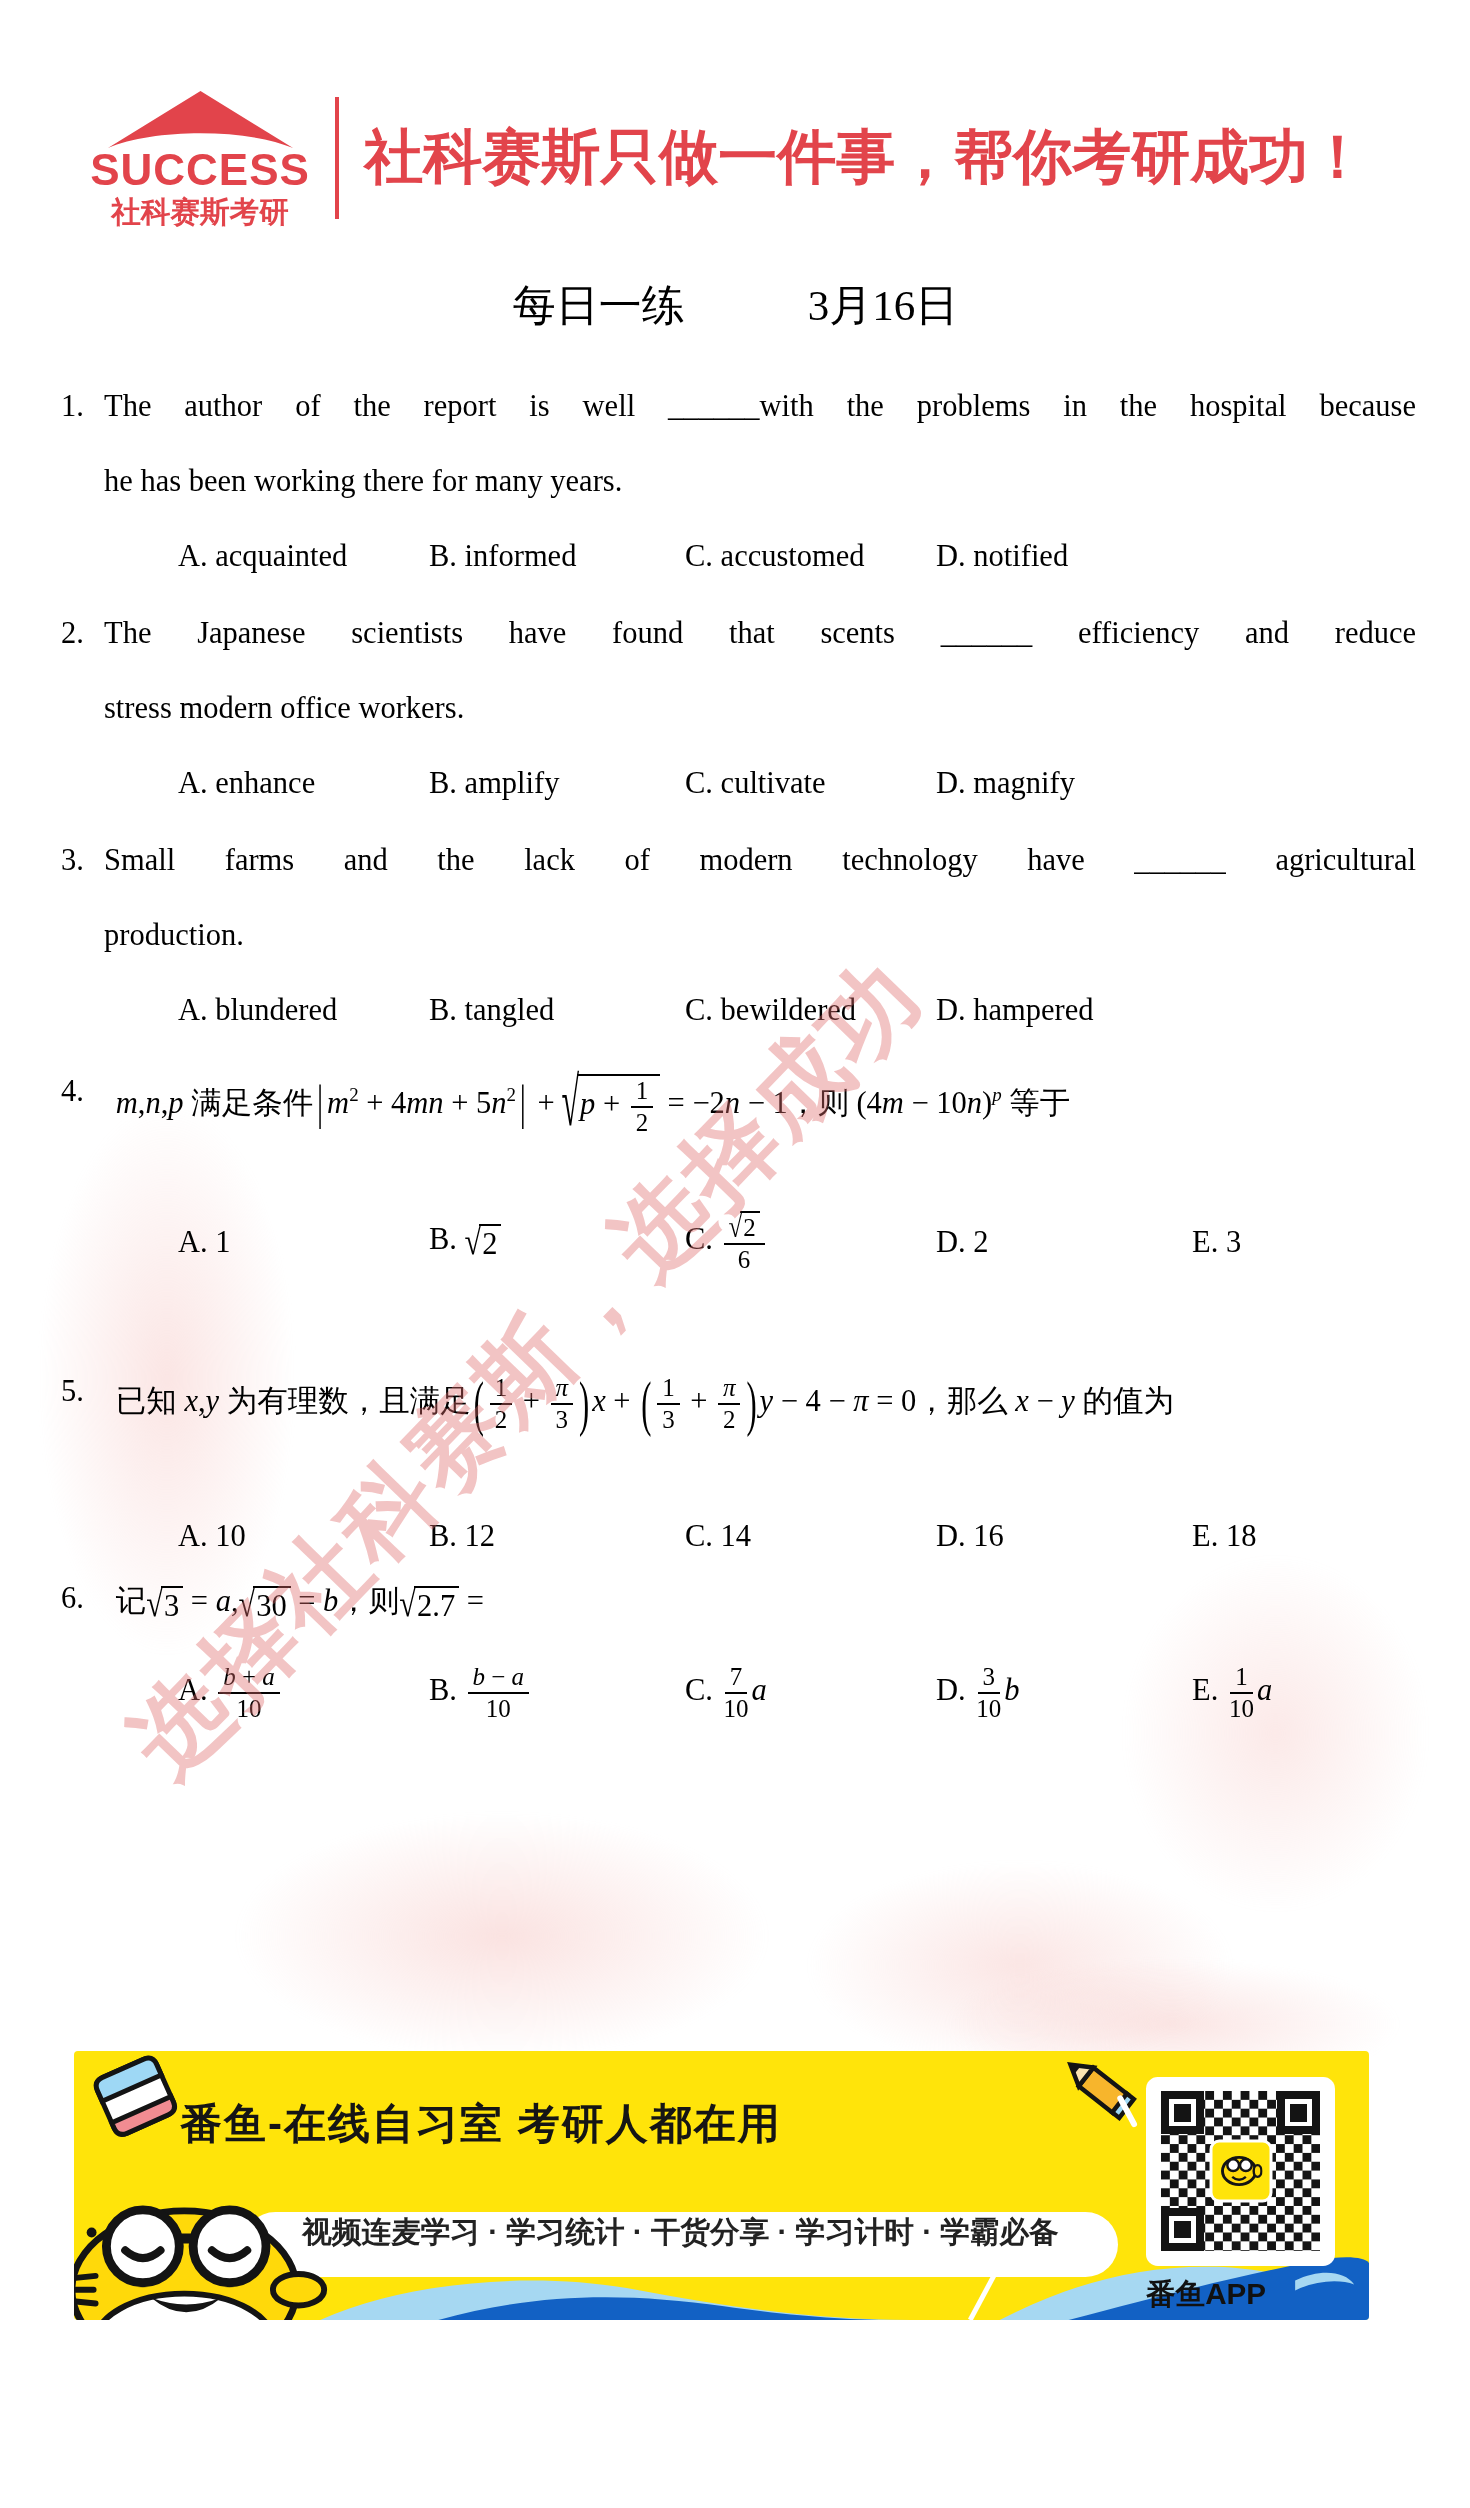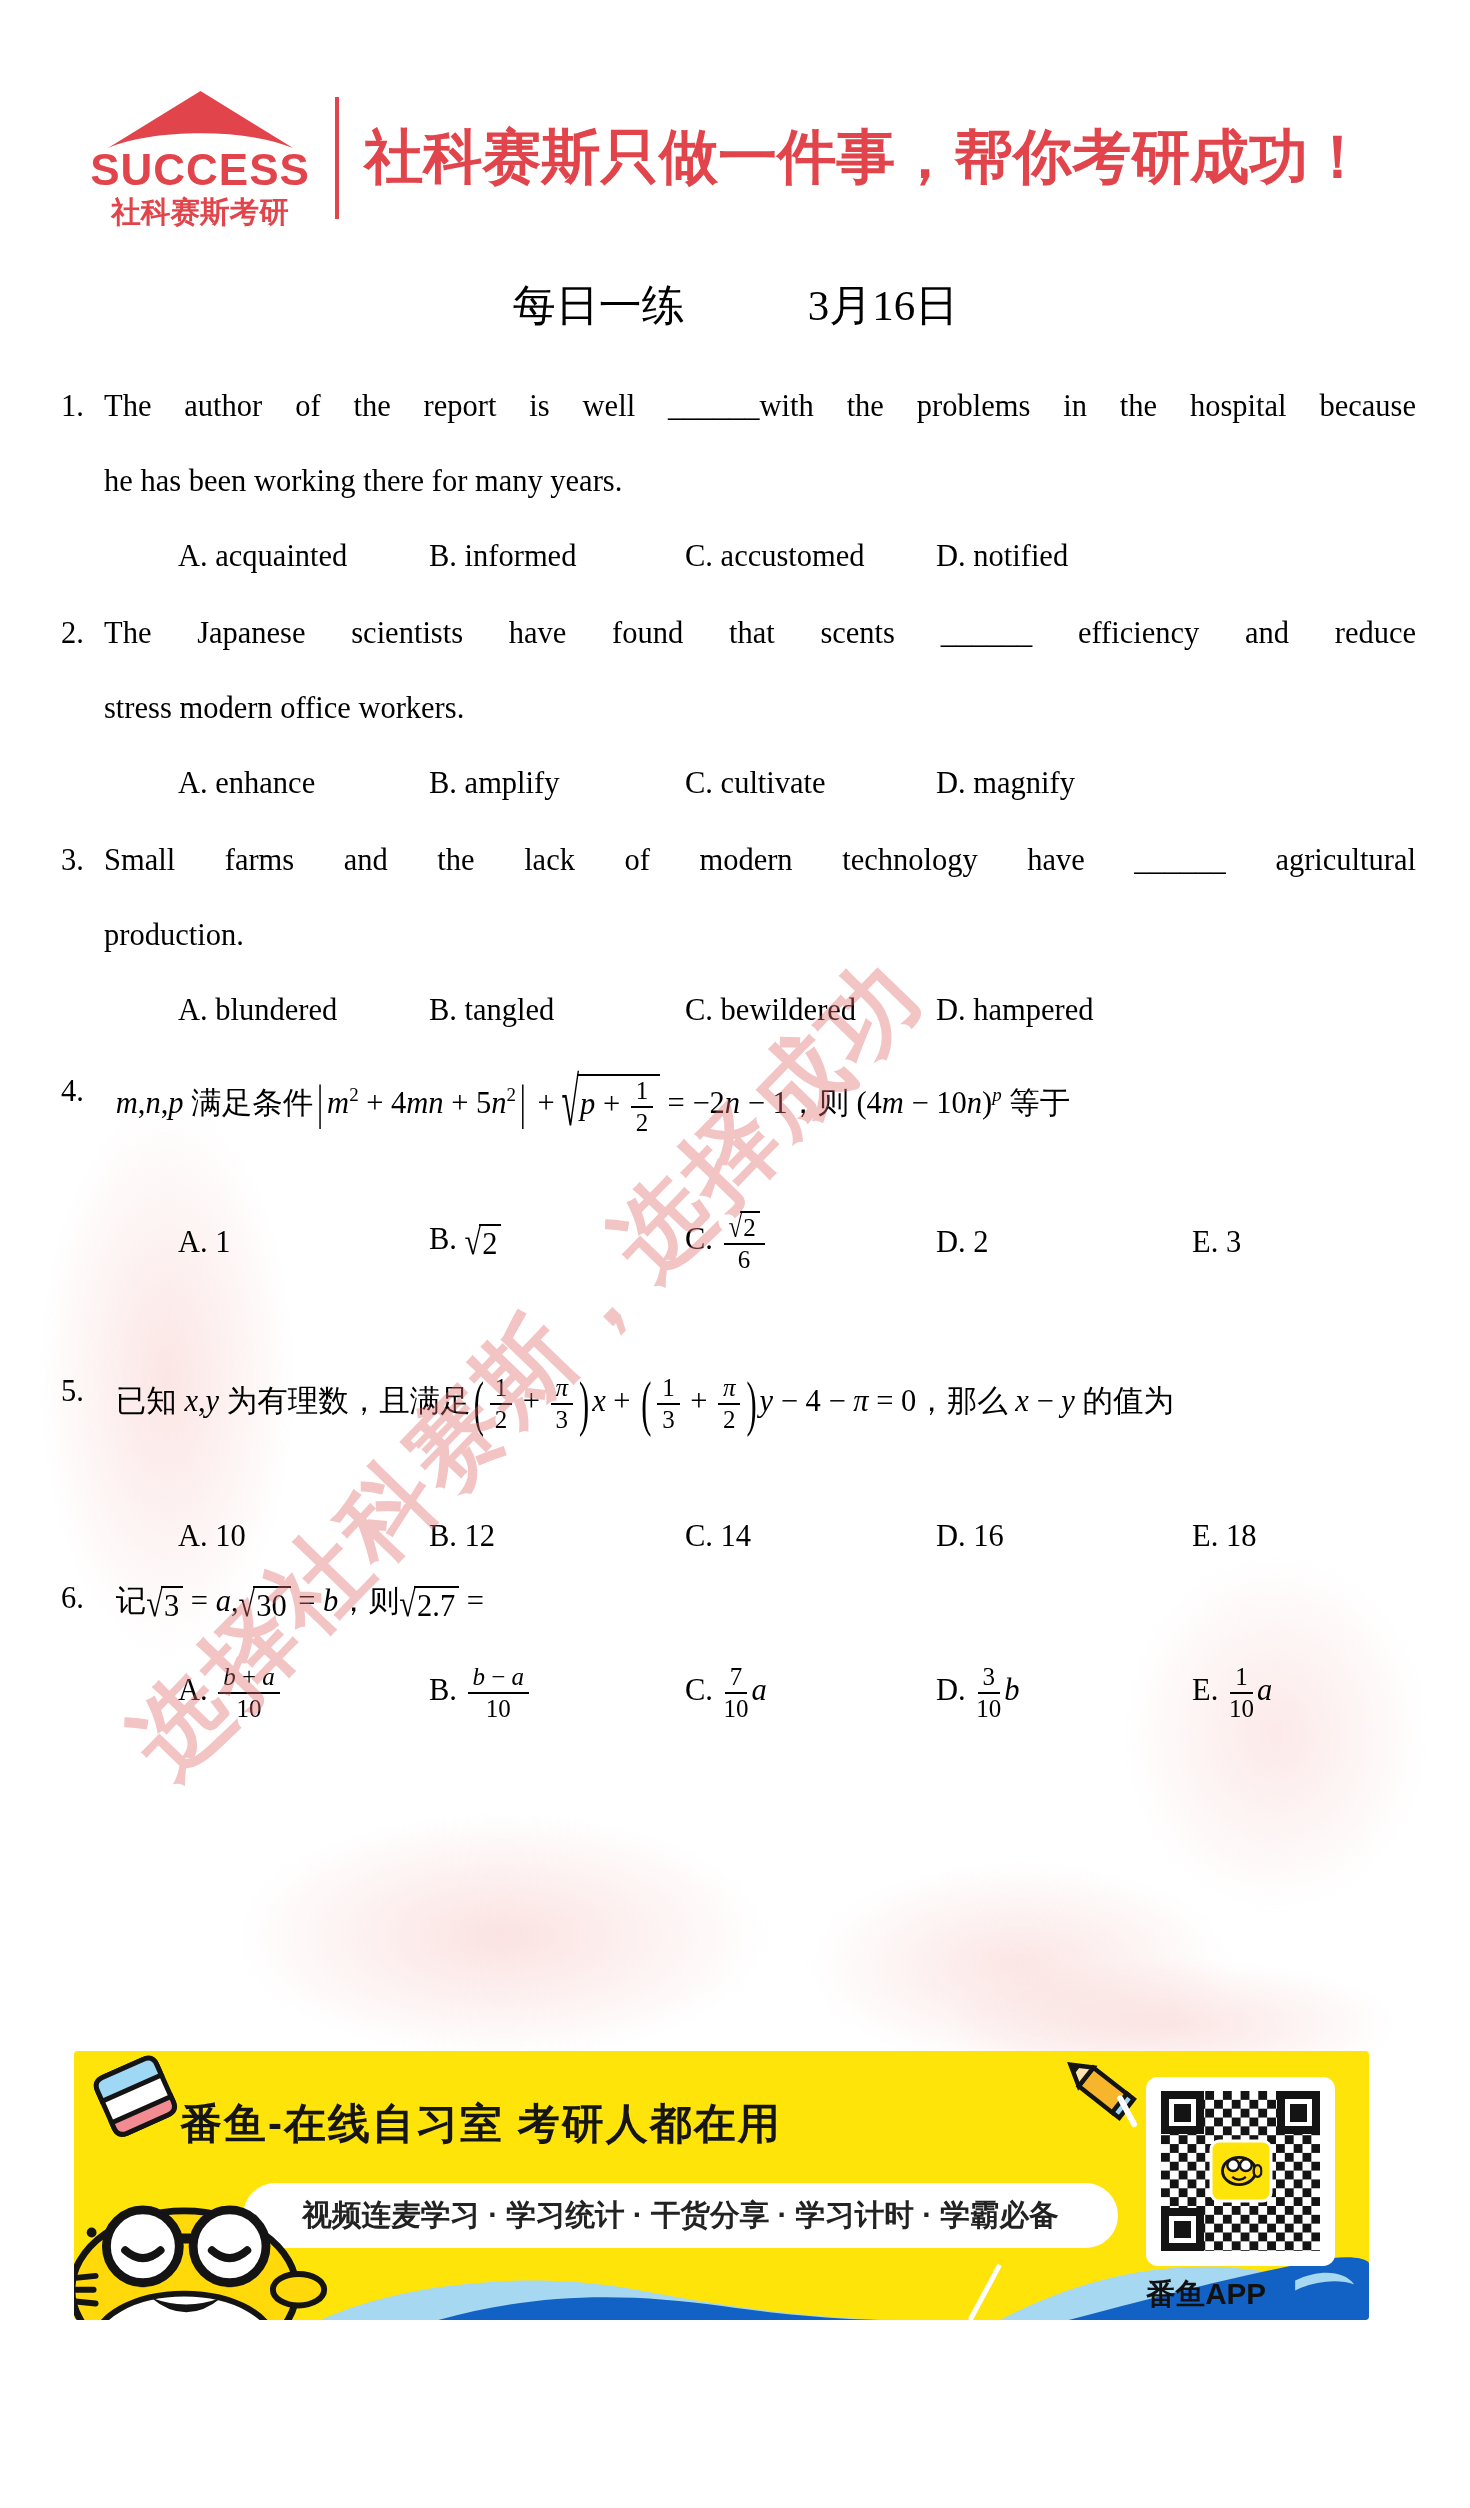--- a/index.html
+++ b/index.html
@@ -56,22 +56,22 @@
   .watermark{position:absolute;left:-24.6px;top:1305px;width:1103px;text-align:center;
              transform:rotate(-46deg);font-size:95px;font-weight:700;letter-spacing:3.9px;
              font-family:"Liberation Sans","DejaVu Sans",sans-serif;
              color:rgba(222,108,108,0.40);white-space:nowrap;z-index:3;pointer-events:none;}
 
   
   .banner{position:absolute;left:74px;top:2051px;width:1295px;height:269px;background:#FFE40A;
           overflow:hidden;z-index:2;border-radius:3.9px;}
   .headline{position:absolute;left:106px;top:45px;font-family:"Liberation Sans","DejaVu Sans",sans-serif;
             font-weight:900;font-size:42px;color:#151515;letter-spacing:2px;white-space:nowrap;z-index:2;}
-  .pill{position:absolute;left:169px;top:132px;width:875px;height:65px;background:#fff;border-radius:35px;
-        display:flex;align-items:center;justify-content:center;z-index:2;
+  .pill{position:absolute;left:169px;top:161px;width:875px;height:65px;background:#fff;border-radius:35px;
+        display:flex;justify-content:center;z-index:2;
         font-family:"Liberation Sans","DejaVu Sans",sans-serif;font-size:29.6px;font-weight:600;color:#222;}
   .eraser{position:absolute;left:11.8px;top:2px;z-index:3;}
   .pencil{position:absolute;left:975px;top:-3.9px;z-index:3;}
   .mascot{position:absolute;left:-7.9px;top:144px;z-index:4;}
   .waves{position:absolute;left:0;bottom:0;width:100%;height:65px;z-index:1;}
   .qr{position:absolute;left:1072px;top:25.6px;width:189px;height:189px;background:#fff;border-radius:11.8px;z-index:3;}
   .qr-inner{position:absolute;left:14.8px;top:14.8px;right:14.8px;bottom:14.8px;
             background:repeating-conic-gradient(#141414 0% 25%, #ffffff 0% 50%);background-size:17.7px 17.7px;}
   .finder{position:absolute;width:43px;height:43px;border:8.9px solid #141414;background:#fff;box-sizing:border-box;}
   .finder::after{content:'';position:absolute;left:4.9px;top:4.9px;right:4.9px;bottom:4.9px;background:#141414;}

